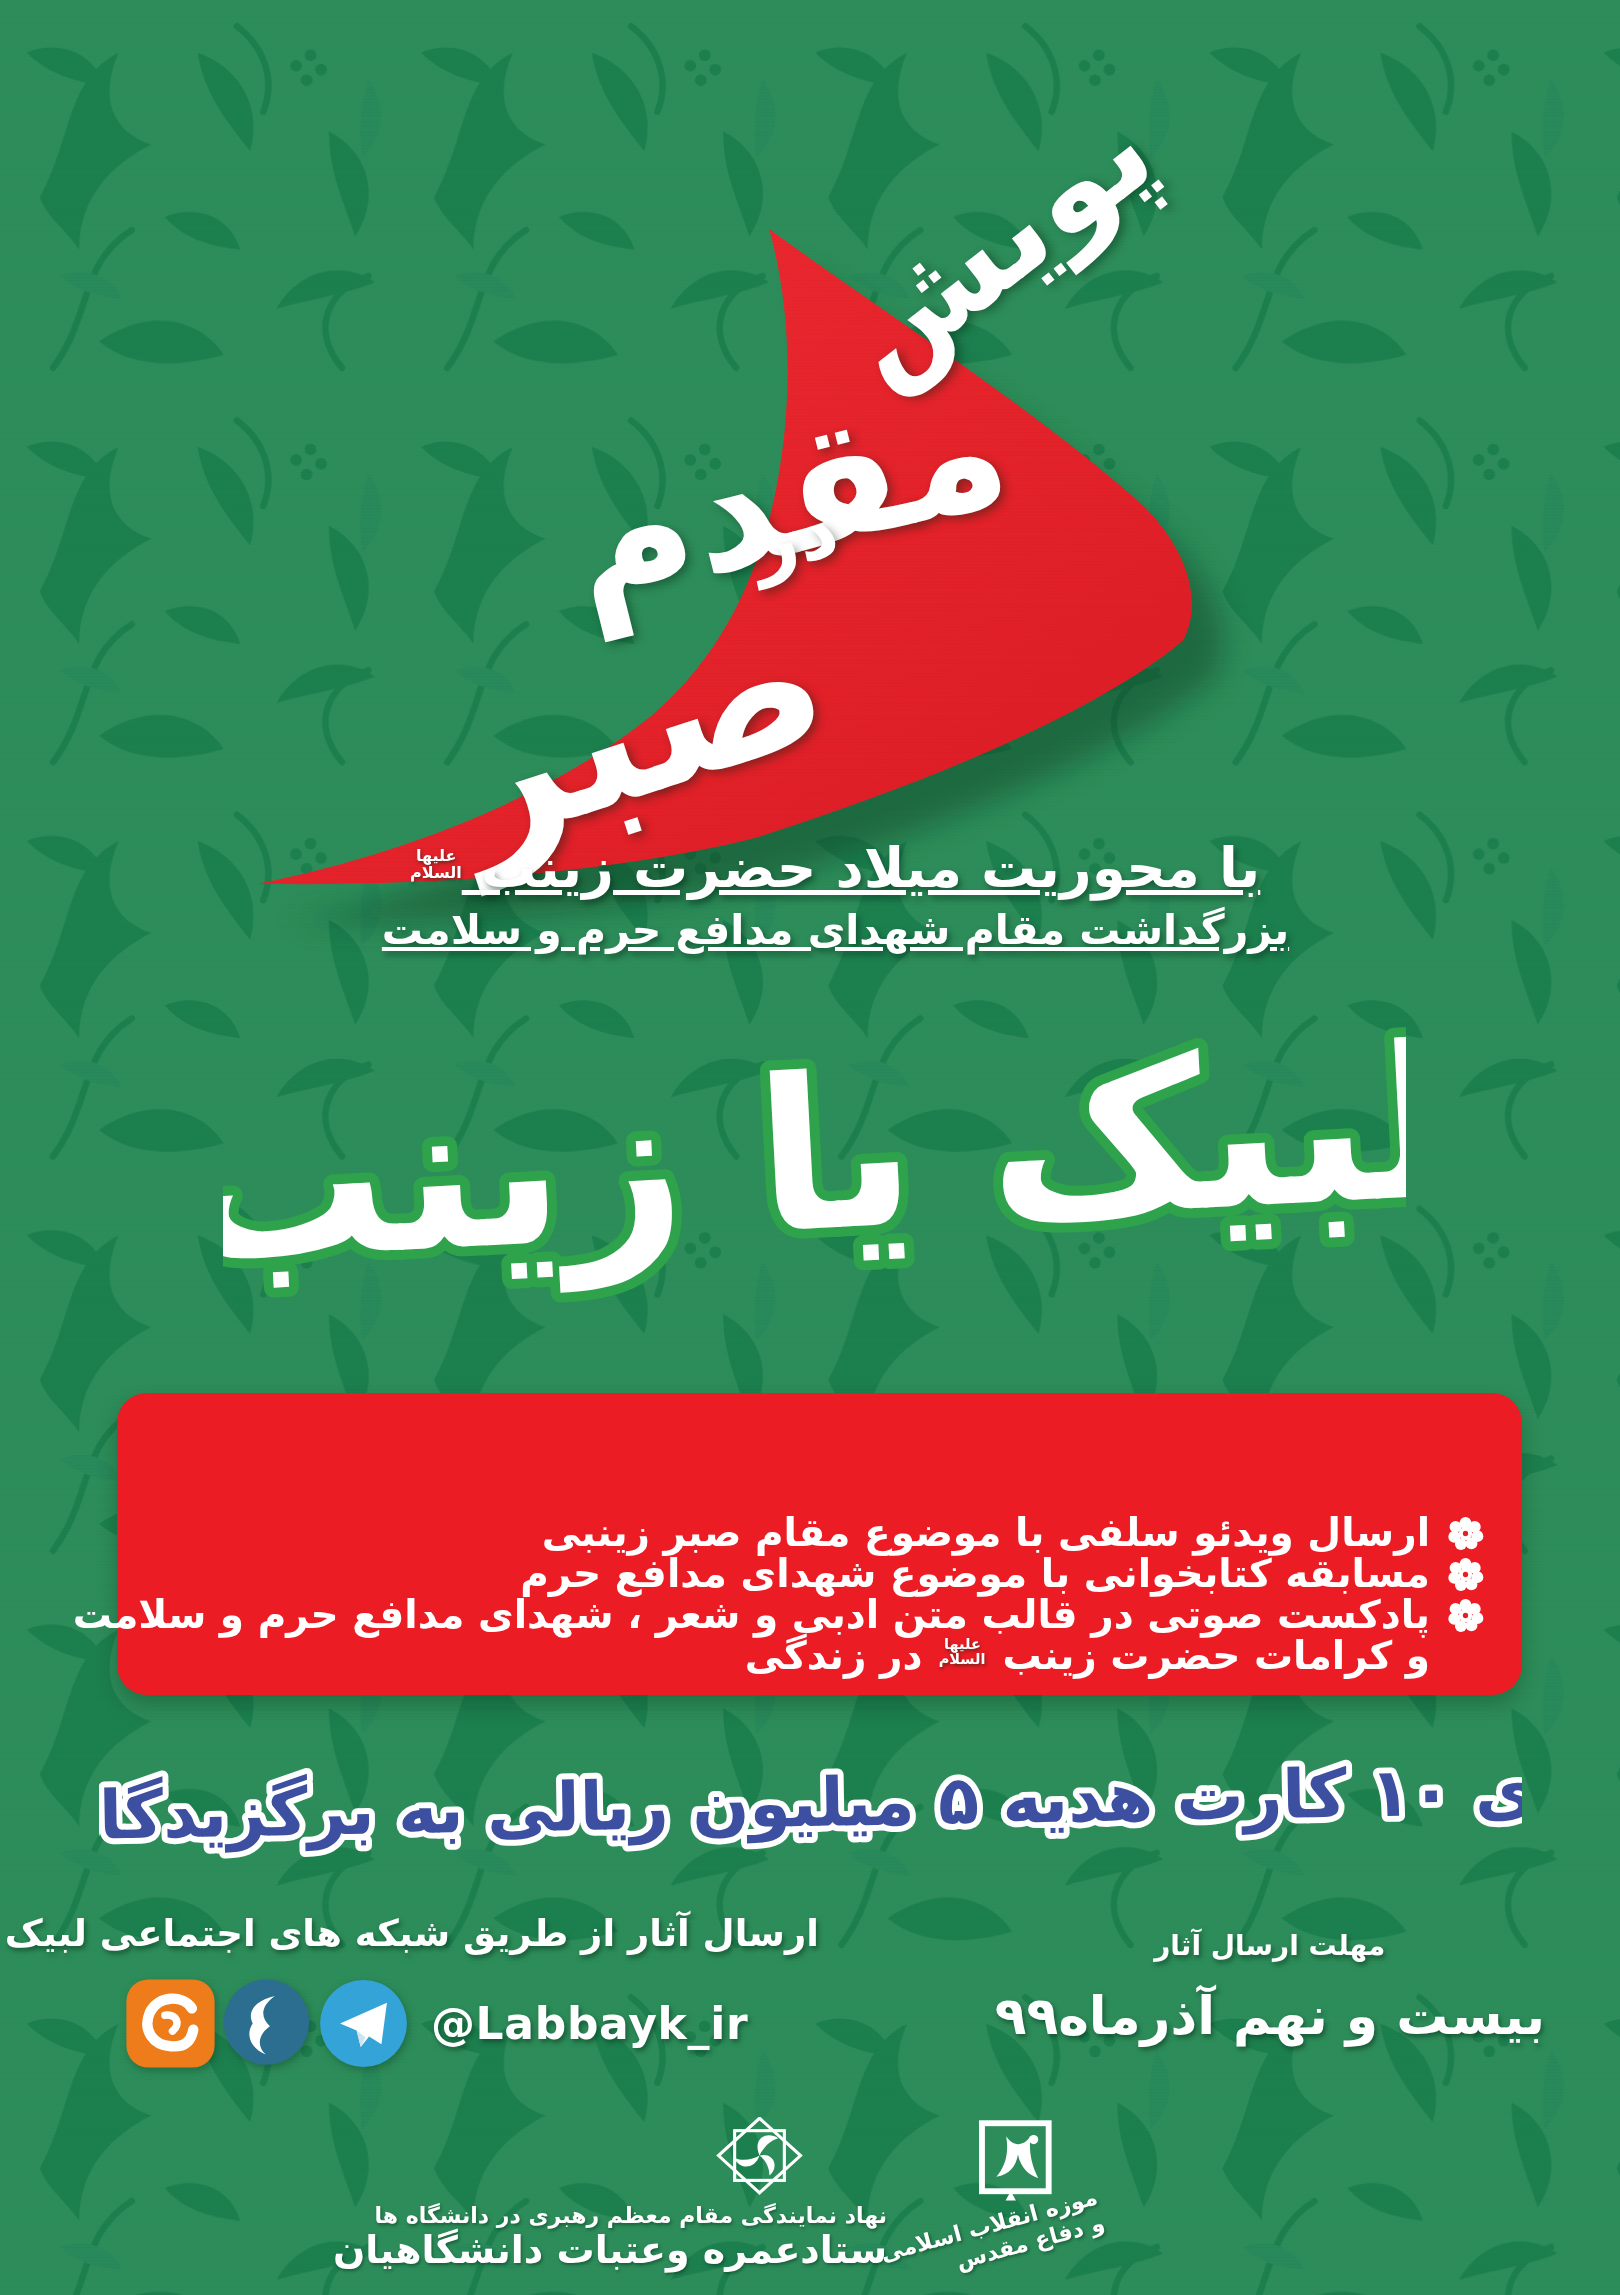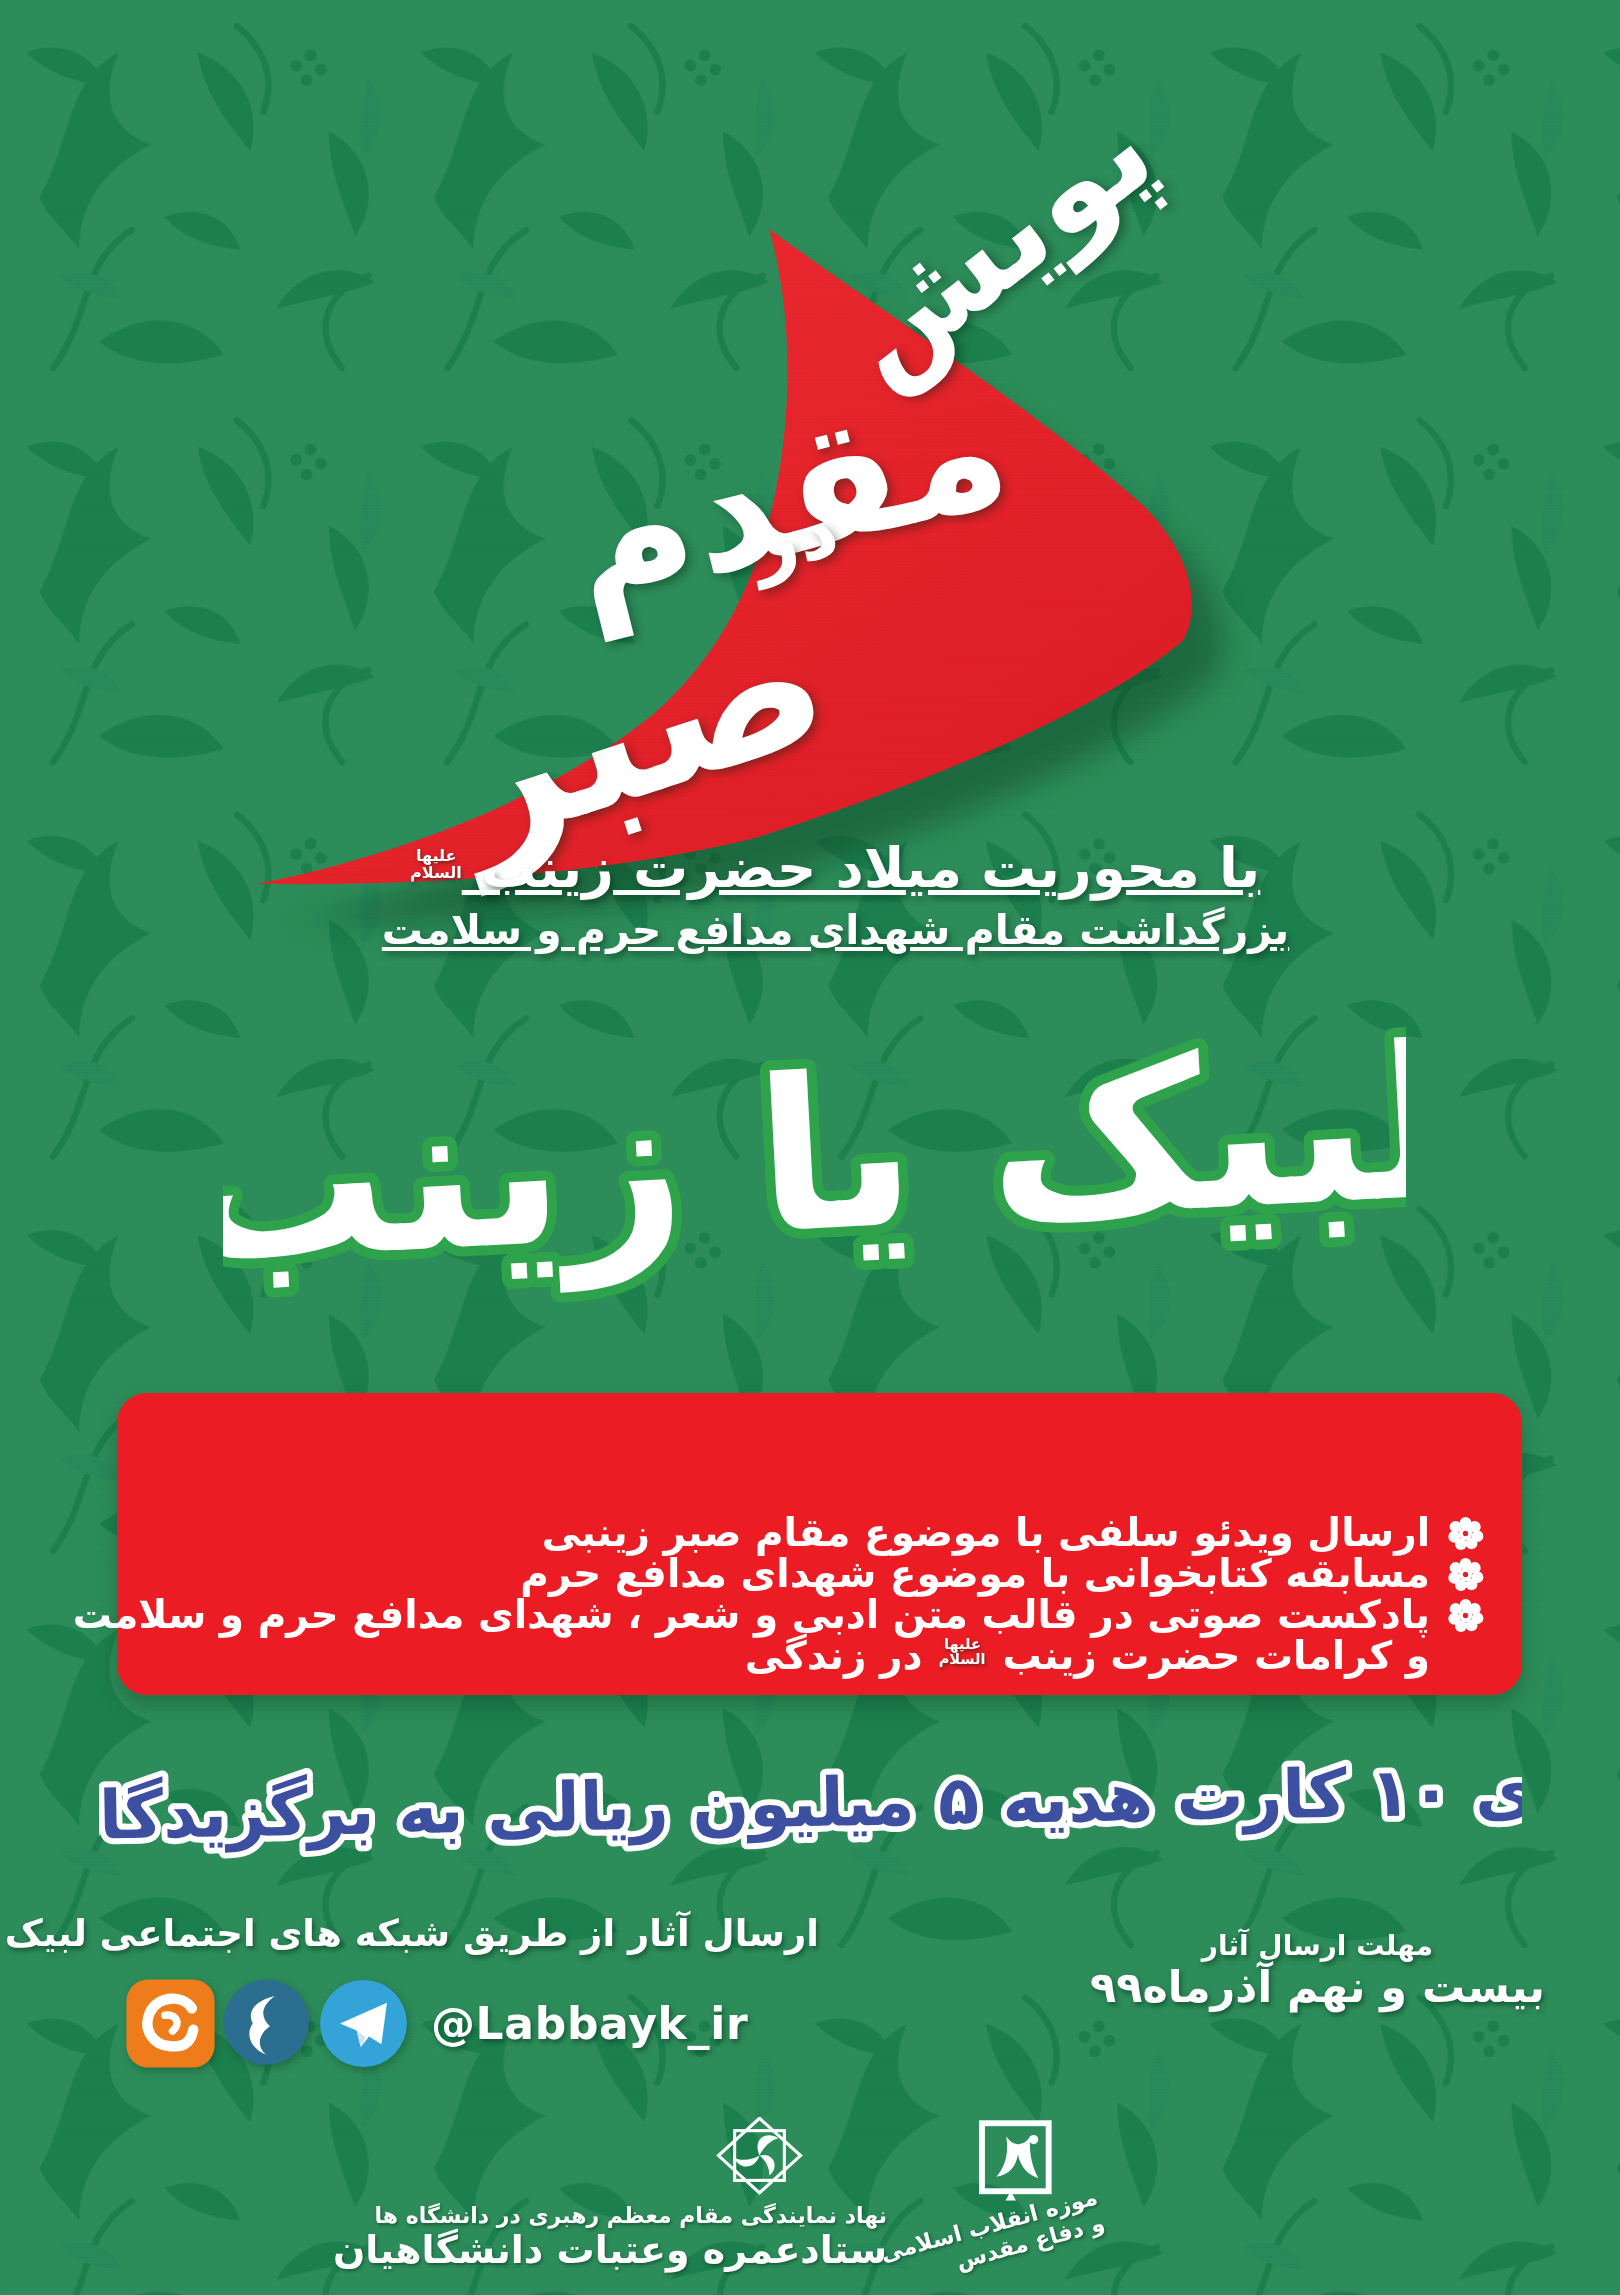--- a/index.html
+++ b/index.html
@@ -41,21 +41,21 @@
     box-shadow:0 9.2px 20px rgba(0,30,12,.25); }
   .rb-row { display:flex; align-items:center; gap:17px; color:#fff; font-weight:bold; }
   .rb-row .rb-text { font-size:39px; white-space:nowrap; line-height:1.05; }
   .rb-bullet { width:37px; height:37px; flex:0 0 37px; }
   .rb-cont { padding-right:54px; }
 
   .footer-white { color:#fff; font-weight:bold; white-space:nowrap;
     text-shadow:2px 3.3px 5.3px rgba(0,40,20,.5); }
   #deadline { right:76px; top:1929px; text-align:left; }
   #deadline .dl1 { font-size:28px;text-align:center; }
-  #deadline .dl2 { font-size:43px; }
+  #deadline .dl2 { font-size:52px; margin-top:24px; }
   #social-caption { left:122px; top:1912px; width:697px; text-align:center; font-size:37px; }
   #social-row { left:125px; top:1978px; display:flex; align-items:center; direction:ltr; }
   .soc-icon { width:91px; height:91px; margin-right:5.3px; filter:drop-shadow(2px 3.3px 4px rgba(0,30,12,.3)); }
   #handle { font-size:44px; font-weight:bold; color:#fff; margin-left:17px; direction:ltr;
     text-shadow:2px 3.3px 5.3px rgba(0,40,20,.5); letter-spacing:0.7px; }
 
   .logo-cap { color:#fff; text-align:center; font-weight:bold; white-space:nowrap;
     text-shadow:1.3px 2px 3.3px rgba(0,40,20,.45); }
   #left-logo { left:716px; top:2117px; }
   #left-cap1 { left:611px; top:2203px; width:276px; font-size:22px; }

